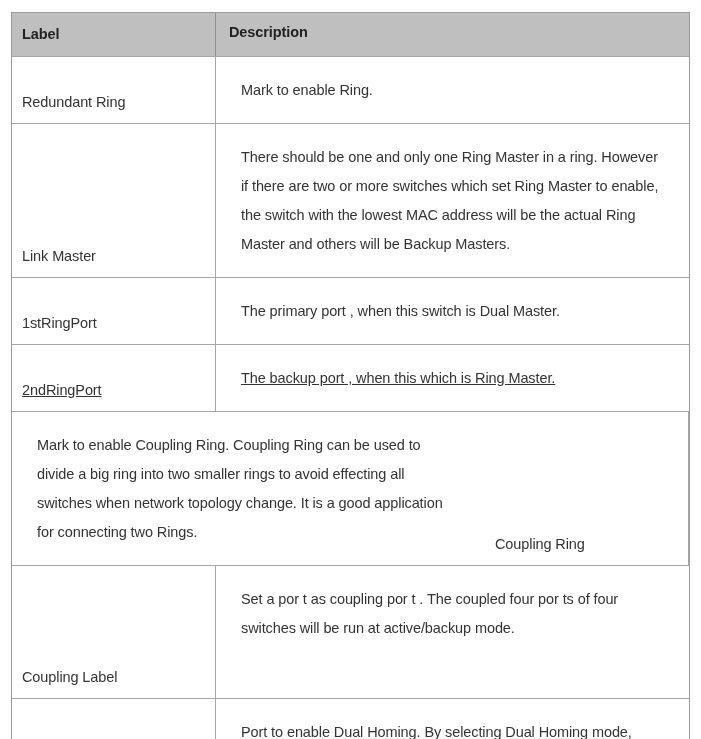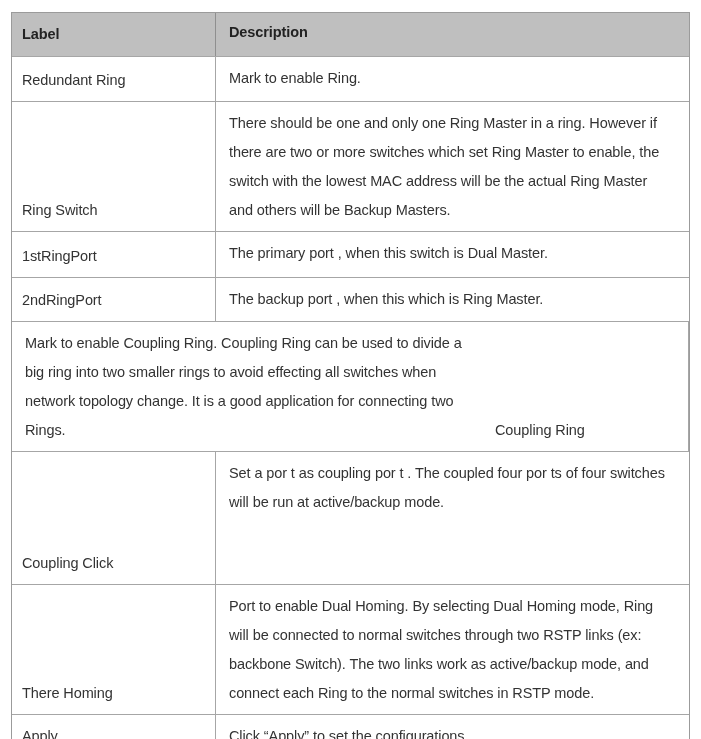--- a/index.html
+++ b/index.html
@@ -46,21 +46,21 @@
     align-items: flex-end;
     padding: 8px 10px 11px 10px;
     line-height: 20px;
   }
   .cell-desc {
     flex: 1 1 auto;
     padding: 7px 14px 6px 13px;
     line-height: 29px;
   }
   .cell-desc p {
-    margin: 0;
+    margin: 12px;
   }
   .cell-desc p + p {
     margin-top: 12px;
     text-align: right;
   }
   .header-row {
     min-height: 43px;
     background: var(--header-bg, #bfbfbf);
     border-top: none;
     font-weight: bold;
@@ -93,57 +93,57 @@
     <div class="cell cell-label">
       <span>Redundant Ring</span>
     </div>
     <div class="cell cell-desc">
         <p>Mark to enable Ring.</p>
       </div>
   </div>
 
   <div class="trow" style="min-height: 122px;">
     <div class="cell cell-label">
-      <span>Ring Switch</span>
+      <span>Link Master</span>
     </div>
     <div class="cell cell-desc">
         <p>There should be one and only one Ring Master in a ring. However if there are two or more switches which set Ring Master to enable, the switch with the lowest MAC address will be the actual Ring Master and others will be Backup Masters.</p>
       </div>
   </div>
 
   <div class="trow" style="min-height: 46px; justify-content: center;">
     <div class="cell cell-label">
       <span>1stRingPort</span>
     </div>
     <div class="cell cell-desc">
         <p>The primary port , when this switch is Dual Master.</p>
       </div>
   </div>
 
-  <div class="trow" style="min-height: 44px;">
+  <div class="trow" style="min-height: 44px; text-decoration: underline;">
     <div class="cell cell-label">
       <span>2ndRingPort</span>
     </div>
     <div class="cell cell-desc">
         <p>The backup port , when this which is Ring Master.</p>
       </div>
   </div>
 
   <div class="trow" style="min-height: 120px;">
     <div class="cell cell-desc">
         <p>Mark to enable Coupling Ring. Coupling Ring can be used to divide a big ring into two smaller rings to avoid effecting all switches when network topology change. It is a good application for connecting two Rings.</p>
       </div>
     <div class="cell cell-label">
       <span>Coupling Ring</span>
     </div>
   </div>
 
   <div class="trow" style="min-height: 133px;">
     <div class="cell cell-label">
-      <span>Coupling Click</span>
+      <span>Coupling Label</span>
     </div>
     <div class="cell cell-desc">
         <p>Set a por t as coupling por t . The coupled four por ts of four switches will be run at active/backup mode.</p>
       </div>
   </div>
 
   <div class="trow" style="min-height: 120px;">
     <div class="cell cell-label">
       <span>There Homing</span>
     </div>

